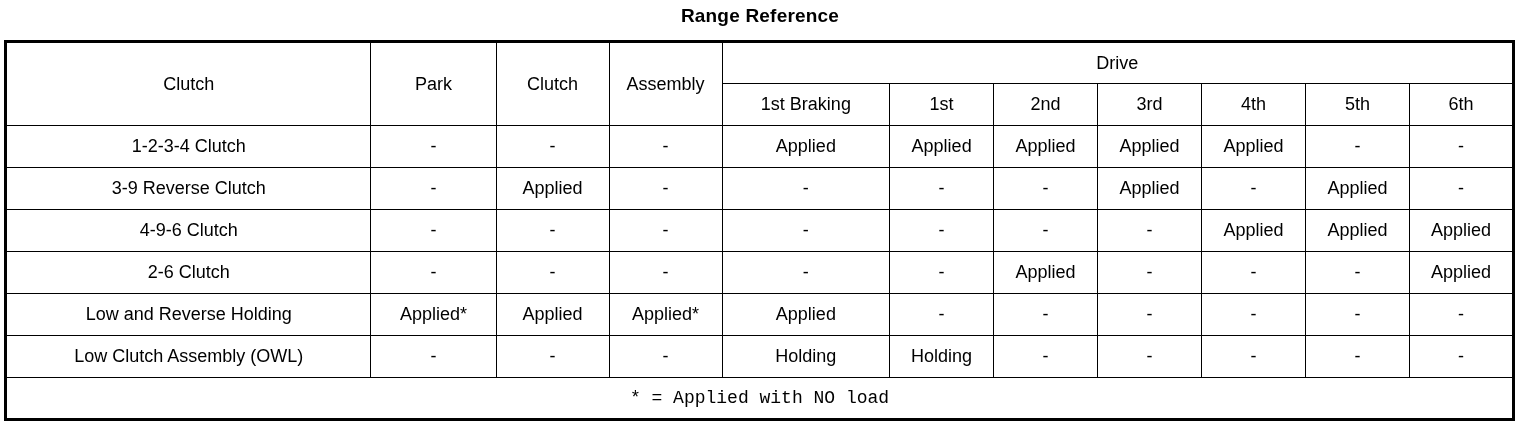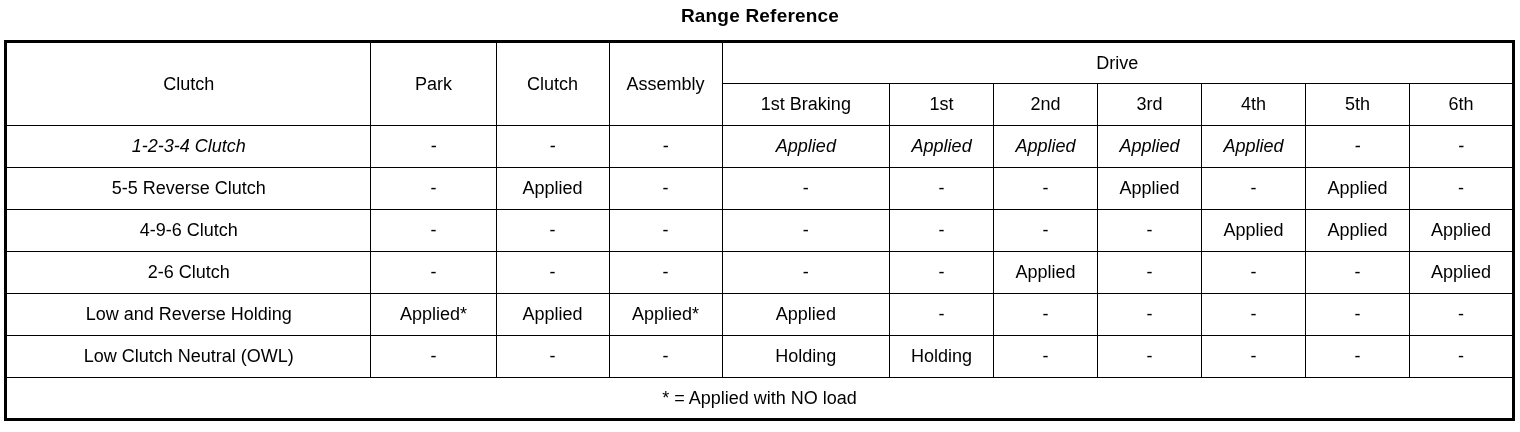--- a/index.html
+++ b/index.html
@@ -84,29 +84,29 @@
   .row-label {
     text-align: left;
     padding-left: 8px;
     font-size: 18px;
     font-weight: normal;
   }
 
   .thick-top td,
   .thick-top th {
     border-top: 3px solid #000;
-    font-style: italic;
   }
 
   .footnote-cell {
     text-align: left;
     padding-left: 8px;
     font-size: 18px;
     border-top: 3px solid #000;
     height: 40px;
+    font-family: Liberation Mono, monospace;
   }
 
   
   col.c-range   { width: 362px; }
   col.c-park    { width: 124px; }
   col.c-rev     { width: 112px; }
   col.c-neu     { width: 112px; }
   col.c-brake   { width: 166px; }
   col.c-g       { width: 103px; }
 </style>
@@ -160,21 +160,21 @@
           <td>Applied</td>
           <td>Applied</td>
           <td>Applied</td>
           <td>Applied</td>
           <td>Applied</td>
           <td>-</td>
           <td>-</td>
         </tr>
 
         <tr>
-          <td class="row-label">5-5 Reverse Clutch</td>
+          <td class="row-label">3-9 Reverse Clutch</td>
           <td>-</td>
           <td>Applied</td>
           <td>-</td>
           <td>-</td>
           <td>-</td>
           <td>-</td>
           <td>Applied</td>
           <td>-</td>
           <td>Applied</td>
           <td>-</td>
@@ -216,21 +216,21 @@
           <td>Applied</td>
           <td>-</td>
           <td>-</td>
           <td>-</td>
           <td>-</td>
           <td>-</td>
           <td>-</td>
         </tr>
 
         <tr>
-          <td class="row-label">Low Clutch Neutral (OWL)</td>
+          <td class="row-label">Low Clutch Assembly (OWL)</td>
           <td>-</td>
           <td>-</td>
           <td>-</td>
           <td>Holding</td>
           <td>Holding</td>
           <td>-</td>
           <td>-</td>
           <td>-</td>
           <td>-</td>
           <td>-</td>

